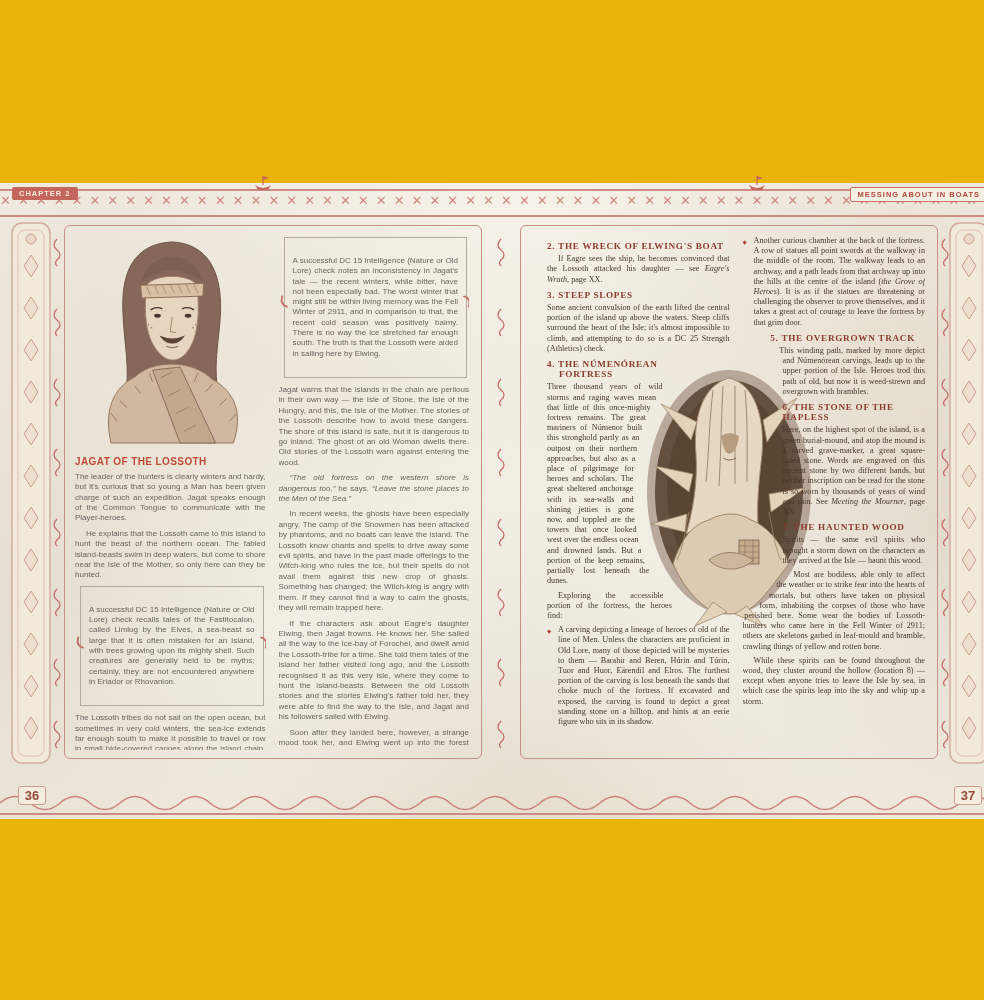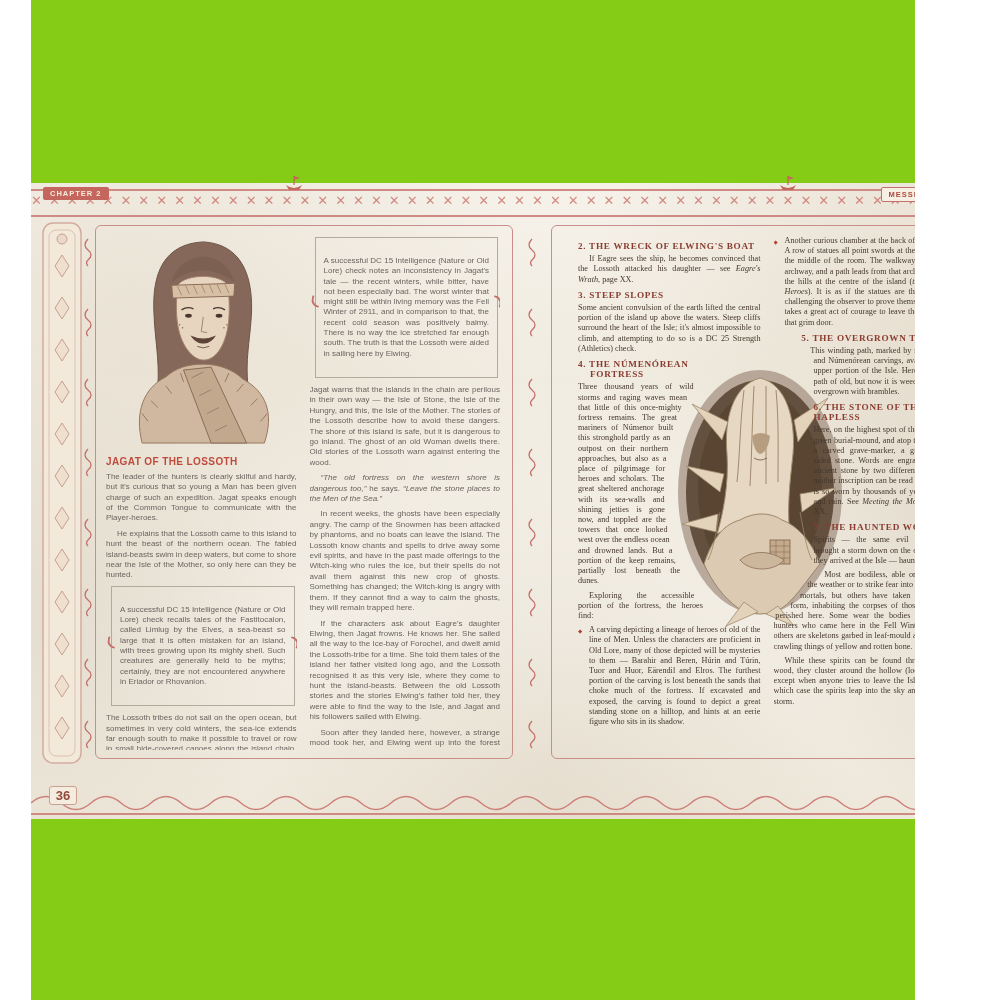--- a/index.html
+++ b/index.html
@@ -1,17 +1,17 @@
 <!DOCTYPE html>
 <html><head>
 <meta charset="utf-8">
 <style>
   html,body{margin:0;padding:0;background:#ffffff;}
-  .canvas{position:relative;width:884px;height:1000px;background:#84cc16;overflow:hidden;
-          font-family:"Liberation Sans",sans-serif;margin-left:31px;}
+  .canvas{position:relative;width:984px;height:1000px;background:#eab308;overflow:hidden;
+          font-family:"Liberation Sans",sans-serif;}
   .spread{position:absolute;left:0;top:183px;width:1000px;height:636px;
           background:linear-gradient(180deg,#f6f2ea,#f1ece1 30%,#f3efe6 70%,#eee8db);}
   .spread::before{content:"";position:absolute;inset:0;pointer-events:none;
      background:
        radial-gradient(circle at 10% 18%, rgba(187,166,134,.16), transparent 38%),
        radial-gradient(circle at 90% 12%, rgba(187,166,134,.20), transparent 32%),
        radial-gradient(circle at 52% 96%, rgba(178,158,128,.14), transparent 38%),
        radial-gradient(circle at 98% 58%, rgba(168,148,118,.22), transparent 26%),
        radial-gradient(circle at 2% 70%, rgba(168,148,118,.18), transparent 24%);}
   
@@ -189,21 +189,21 @@
             <circle cx="66" cy="92" r=".8" fill="#8a6b57"></circle>
               <circle cx="69" cy="95" r=".8" fill="#8a6b57"></circle>
             <circle cx="114" cy="92" r=".8" fill="#8a6b57"></circle>
               <circle cx="111" cy="95" r=".8" fill="#8a6b57"></circle>
             <path d="M28 212 C20 180 30 156 52 145 C62 136 74 132 90 132 C108 132 122 139 130 147 C154 160 162 182 152 212 Z" fill="#cfb89f" stroke="#96785f" stroke-width="1"></path>
             <path d="M34 190 l-6 -8 M44 176 l-7 -7 M58 162 l-6 -8 M124 160 l7 -8 M138 174 l7 -7 M148 190 l7 -8 M70 150 l-3 -9 M112 150 l4 -9" stroke="#96785f" stroke-width="1"></path>
             <path d="M70 138 L98 212 L134 212 L98 135 Z" fill="#c2a98e" stroke="#8a6b57" stroke-width="1"></path>
             <path d="M78 146 l12 -6 M86 164 l12 -6 M94 182 l12 -6 M102 200 l12 -6" stroke="#8a6b57" stroke-width=".7"></path>
           </svg>
           <div class="sans-head">JAGAT OF THE LOSSOTH</div>
-          <p>The leader of the hunters is clearly skilful and hardy, but it's curious that so young a Man has been given charge of such an expedition. Jagat speaks enough of the Common Tongue to communicate with the Player-heroes.</p>
+          <p>The leader of the hunters is clearly winters and hardy, but it's curious that so young a Man has been given charge of such an expedition. Jagat speaks enough of the Common Tongue to communicate with the Player-heroes.</p>
           <p class="indent">He explains that the Lossoth came to this island to hunt the beast of the northern ocean. The fabled island-beasts swim in deep waters, but come to shore near the Isle of the Mother, so only here can they be hunted.</p>
           <div class="box">A successful DC 15 Intelligence (Nature or Old Lore) check recalls tales of the Fastitocalon, called Limlug by the Elves, a sea-beast so large that it is often mistaken for an island, with trees growing upon its mighty shell. Such creatures are generally held to be myths; certainly, they are not encountered anywhere in Eriador or Rhovanion.</div>
           <p>The Lossoth tribes do not sail on the open ocean, but sometimes in very cold winters, the sea-ice extends far enough south to make it possible to travel or row in small hide-covered canoes along the island chain. Such winters come only once a generation, so rarely do the Lossoth hunt the beasts, and successful hunts are even rarer. Young Jagat won his position by promising the other Lossoth an opportunity for such a hunt, regardless of the weather.</p>
         </div>
         <div class="col">
           <div class="box">A successful DC 15 Intelligence (Nature or Old Lore) check notes an inconsistency in Jagat's tale — the recent winters, while bitter, have not been especially bad. The worst winter that might still be within living memory was the Fell Winter of 2911, and in comparison to that, the recent cold season was positively balmy. There is no way the ice stretched far enough south. The truth is that the Lossoth were aided in sailing here by Elwing.</div>
           <p>Jagat warns that the islands in the chain are perilous in their own way — the Isle of Stone, the Isle of the Hungry, and this, the Isle of the Mother. The stories of the Lossoth describe how to avoid these dangers. The shore of this island is safe, but it is dangerous to go inland. The ghost of an old Woman dwells there. Old stories of the Lossoth warn against entering the wood.</p>
           <p class="q indent"><i>“The old fortress on the western shore is dangerous too,”</i><span> he says. </span><i>“Leave the stone places to the Men of the Sea.”</i></p>
           <p class="indent">In recent weeks, the ghosts have been especially angry. The camp of the Snowmen has been attacked by phantoms, and no boats can leave the island. The Lossoth know chants and spells to drive away some evil spirits, and have in the past made offerings to the Witch-king who rules the ice, but their spells do not avail them against this new crop of ghosts. Something has changed; the Witch-king is angry with them. If they cannot find a way to calm the ghosts, they will remain trapped here.</p>
           <p class="indent">If the characters ask about Eagre's daughter Elwing, then Jagat frowns. He knows her. She sailed all the way to the Ice-bay of Forochel, and dwelt amid the Lossoth-tribe for a time. She told them tales of the island her father visited long ago, and the Lossoth recognised it as this very isle, where they come to hunt the island-beasts. Between the old Lossoth stories and the stories Elwing's father told her, they were able to find the way to the Isle, and Jagat and his followers sailed with Elwing.</p>
@@ -245,21 +245,21 @@
             <li>A carving depicting a lineage of heroes of old of the line of Men. Unless the characters are proficient in Old Lore, many of those depicted will be mysteries to them — Barahir and Beren, Húrin and Túrin, Tuor and Huor, Eärendil and Elros. The furthest portion of the carving is lost beneath the sands that choke much of the fortress. If excavated and exposed, the carving is found to depict a great standing stone on a hilltop, and hints at an eerie figure who sits in its shadow.</li>
 
           </ul>
         </div>
         <div class="col">
           <ul>
             <li><span>Another curious chamber at the back of the fortress. A row of statues all point swords at the walkway in the middle of the room. The walkway leads to an archway, and a path leads from that archway up into the hills at the centre of the island (</span><i>the Grove of Heroes</i><span>). It is as if the statues are threatening or challenging the observer to prove themselves, and it takes a great act of courage to leave the fortress by that grim door.</span></li>
           </ul>
           <div class="sp-l"></div>
           <div class="serif-head ctr">5. THE OVERGROWN TRACK</div>
-          <p>This winding path, marked by more statues and Númenórean carvings, avail up to the upper portion of the Isle. Heroes trod this path of old, but now it is weed-strewn and overgrown with brambles.</p>
+          <p>This winding path, marked by more depict and Númenórean carvings, leads up to the upper portion of the Isle. Heroes trod this path of old, but now it is weed-strewn and overgrown with brambles.</p>
           <div class="serif-head ctr">6. THE STONE OF THE HAPLESS</div>
           <p><span>Here, on the highest spot of the island, is a green burial-mound, and atop the mound is a carved grave-marker, a great square-sided stone. Words are engraved on this ancient stone by two different hands, but neither inscription can be read for the stone is so worn by thousands of years of wind and rain. See </span><i>Meeting the Mourner</i><span>, page XX.</span></p>
           <div class="serif-head ctr">7. THE HAUNTED WOOD</div>
           <p>Spirits — the same evil spirits who brought a storm down on the characters as they arrived at the Isle — haunt this wood.</p>
           <p class="indent">Most are bodiless, able only to affect the weather or to strike fear into the hearts of mortals, but others have taken on physical form, inhabiting the corpses of those who have perished here. Some wear the bodies of Lossoth-hunters who came here in the Fell Winter of 2911; others are skeletons garbed in leaf-mould and bramble, crawling things of yellow and rotten bone.</p>
           <p class="indent">While these spirits can be found throughout the wood, they cluster around the hollow (location 8) — except when anyone tries to leave the Isle by sea, in which case the spirits leap into the sky and whip up a storm.</p>
         </div>
       </div>
     </div>
 

